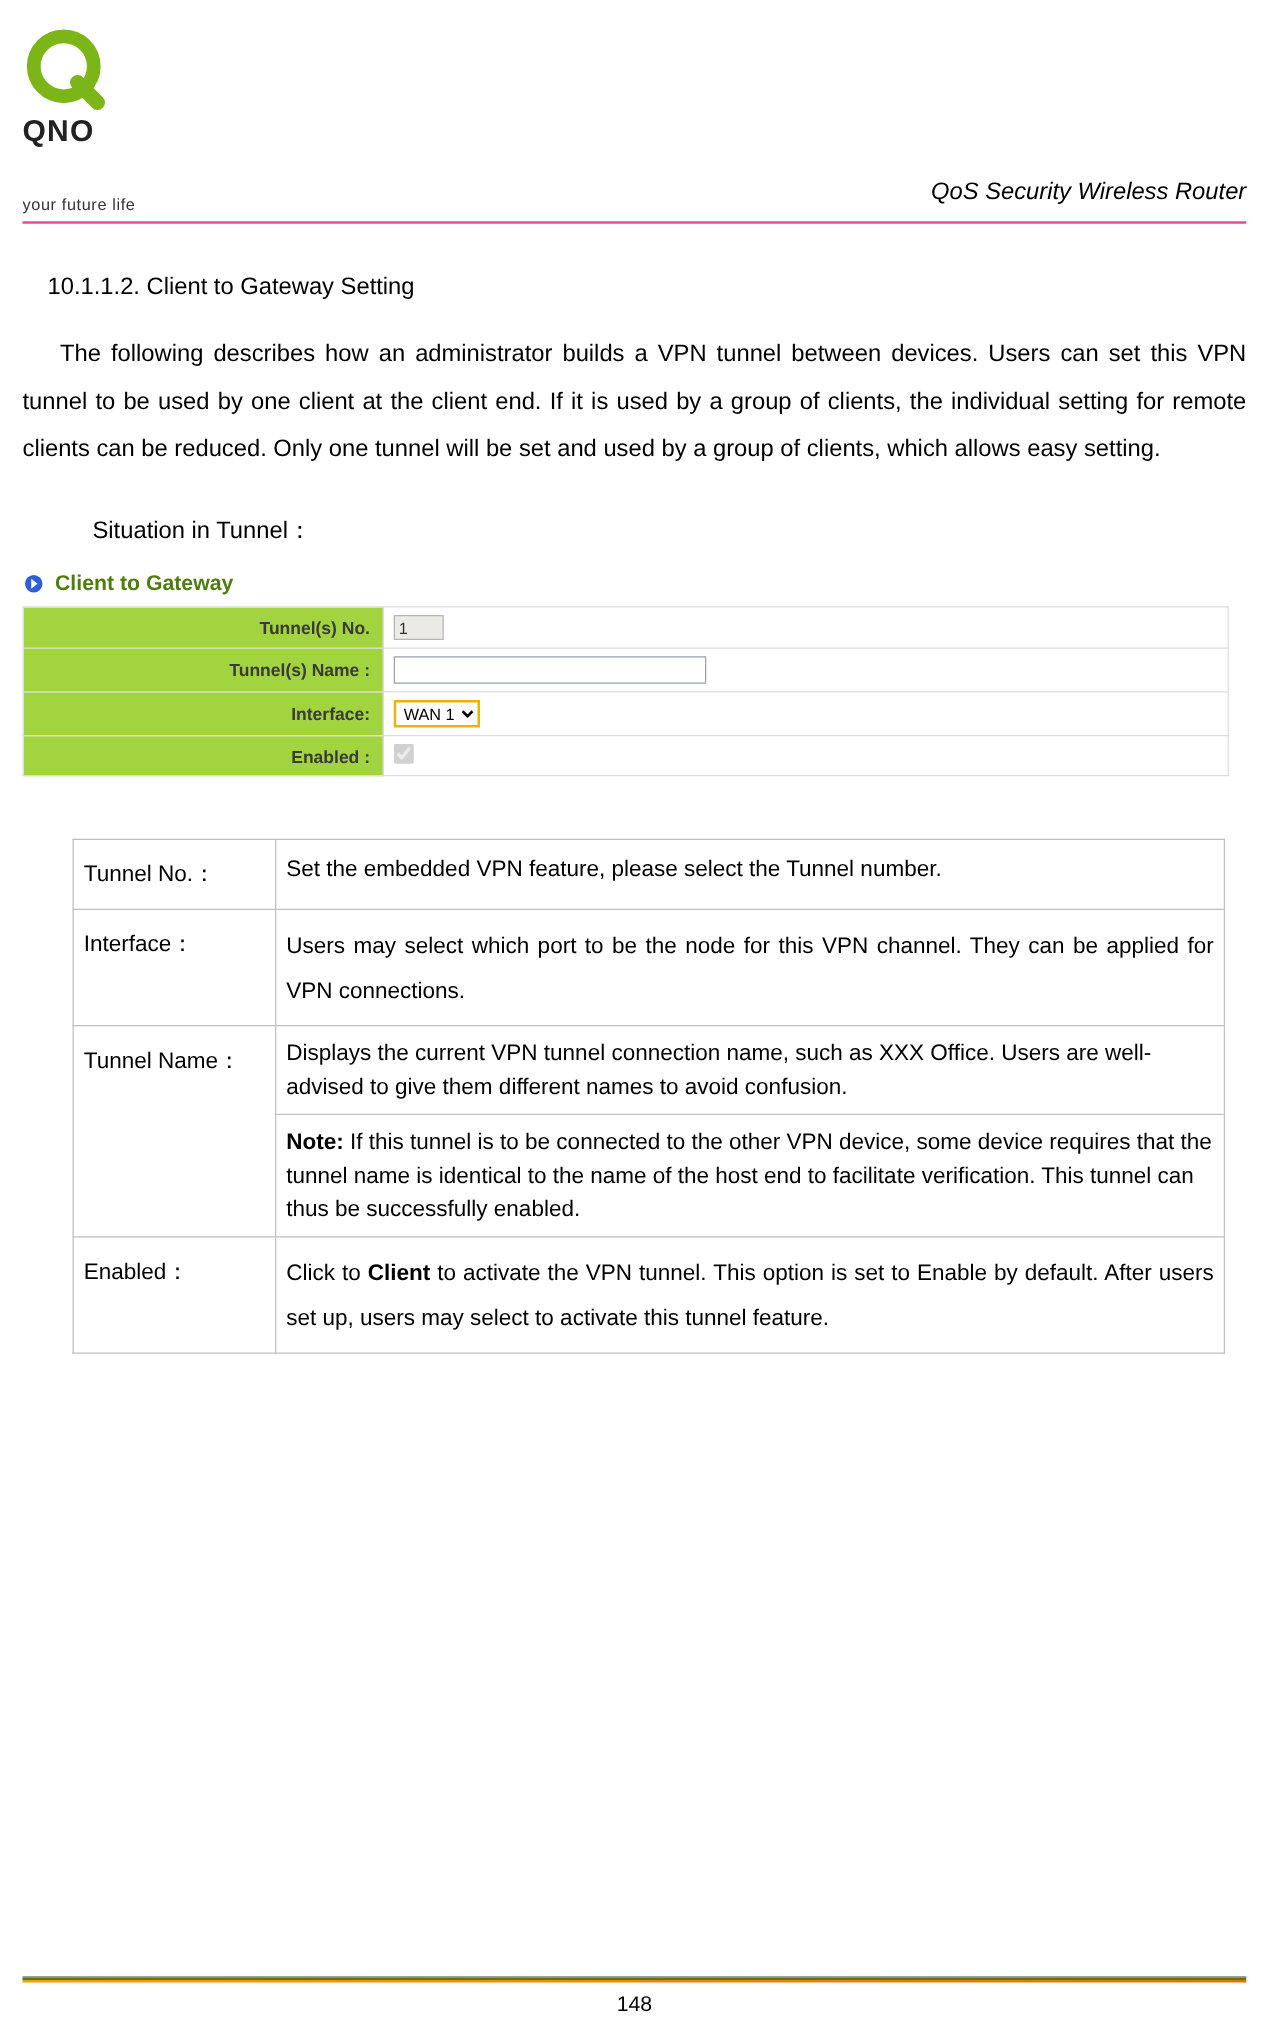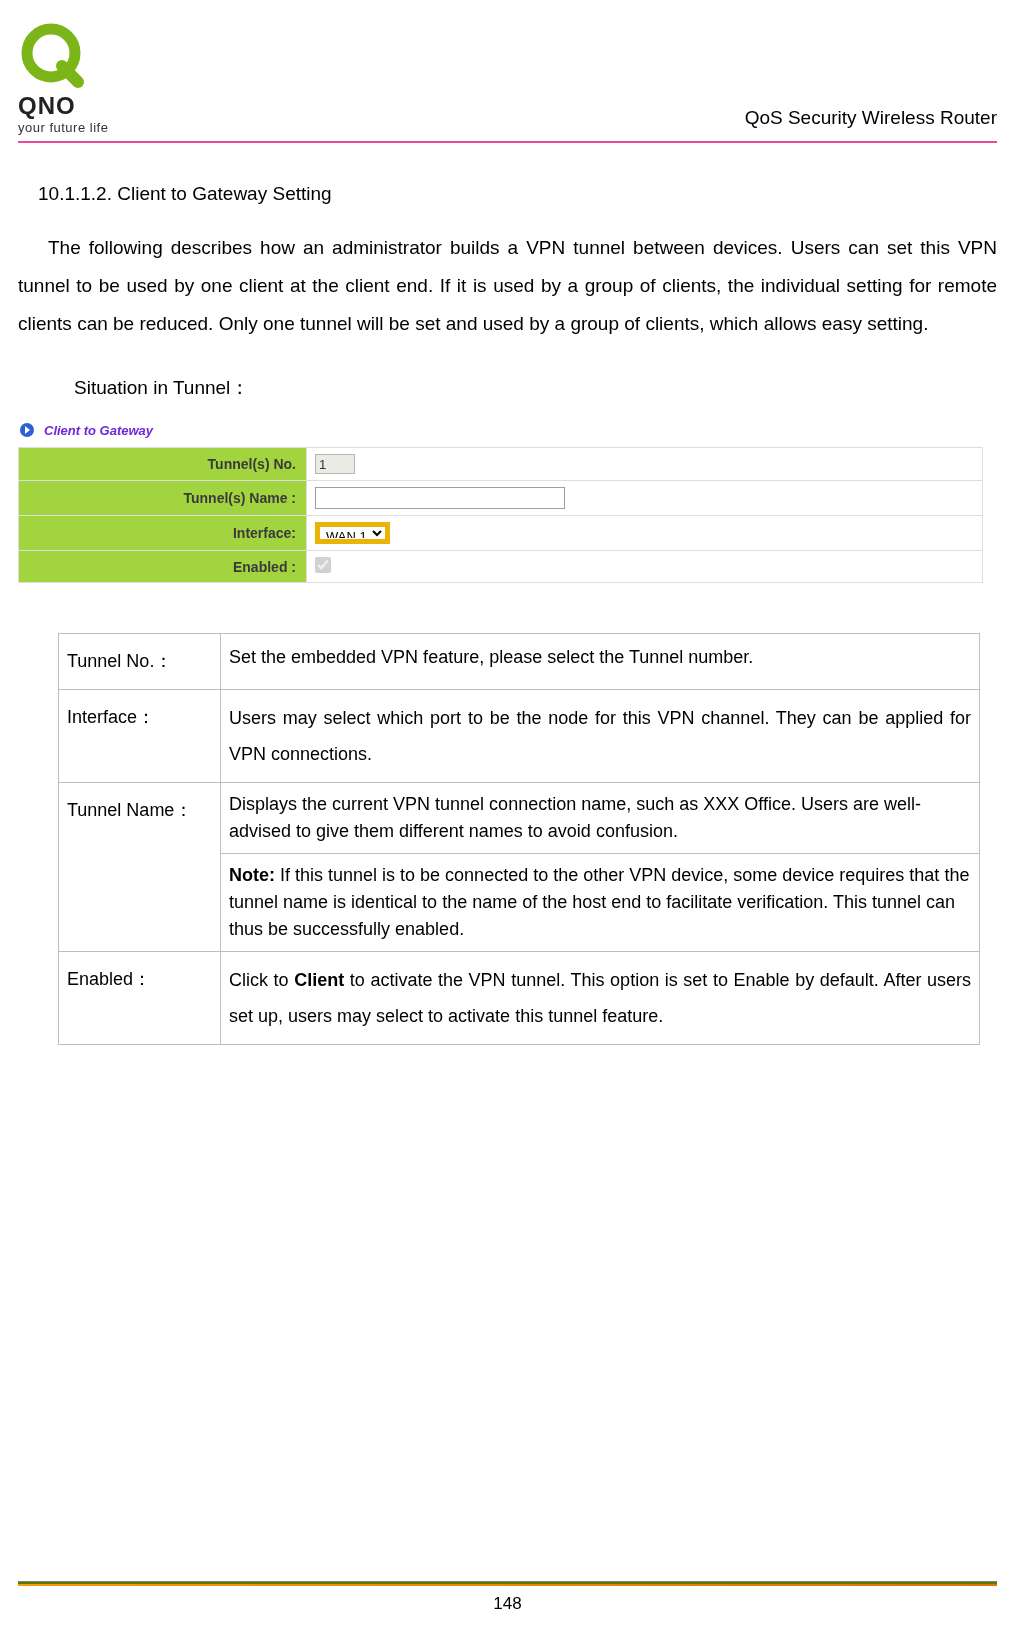--- a/index.html
+++ b/index.html
@@ -39,25 +39,27 @@
       font-size: 24px;
       font-weight: bold;
       letter-spacing: 1px;
       color: #222;
       margin-top: 2px;
     }
     .logo-tagline {
       font-size: 13px;
       color: #333;
       letter-spacing: 0.5px;
+      margin-top: 36px;
     }
     .header-right {
       font-size: 19px;
       color: #000;
       padding-bottom: 6px;
+      font-style: italic;
     }
     .section-heading {
       font-size: 19px;
       color: #000;
       margin: 0 0 24px 20px;
     }
     .body-para {
       font-size: 19px;
       line-height: 2.0;
       text-align: justify;
@@ -78,24 +80,23 @@
       margin-bottom: 8px;
     }
     .panel-header .bullet-icon {
       width: 18px;
       height: 18px;
       display: inline-flex;
       align-items: center;
       justify-content: center;
     }
     .panel-header .title {
-      color: #6d28d9;
-      font-size: 13px;
+      color: #4d7c0f;
+      font-size: 17px;
       font-weight: bold;
-      font-style: italic;
     }
     .form-table {
       border: 1px solid #c7cdc6;
       border-collapse: collapse;
       width: 965px;
     }
     .form-table tr { }
     .form-table td {
       border: 1px solid #dcdedb;
       padding: 6px 8px;
@@ -122,21 +123,21 @@
     }
     .text-input {
       border: 1px solid #9aa0a6;
       width: 250px;
       height: 22px;
       font-size: 13px;
       padding: 1px 4px;
       background: #fff;
     }
     .select-box {
-      border: 5px solid #eab308;
+      border: 2px solid #eab308;
       height: 22px;
       font-size: 13px;
       background: #fff;
       padding: 1px 2px;
     }
     .checkbox-box {
       width: 16px;
       height: 16px;
     }
     .desc-table {

